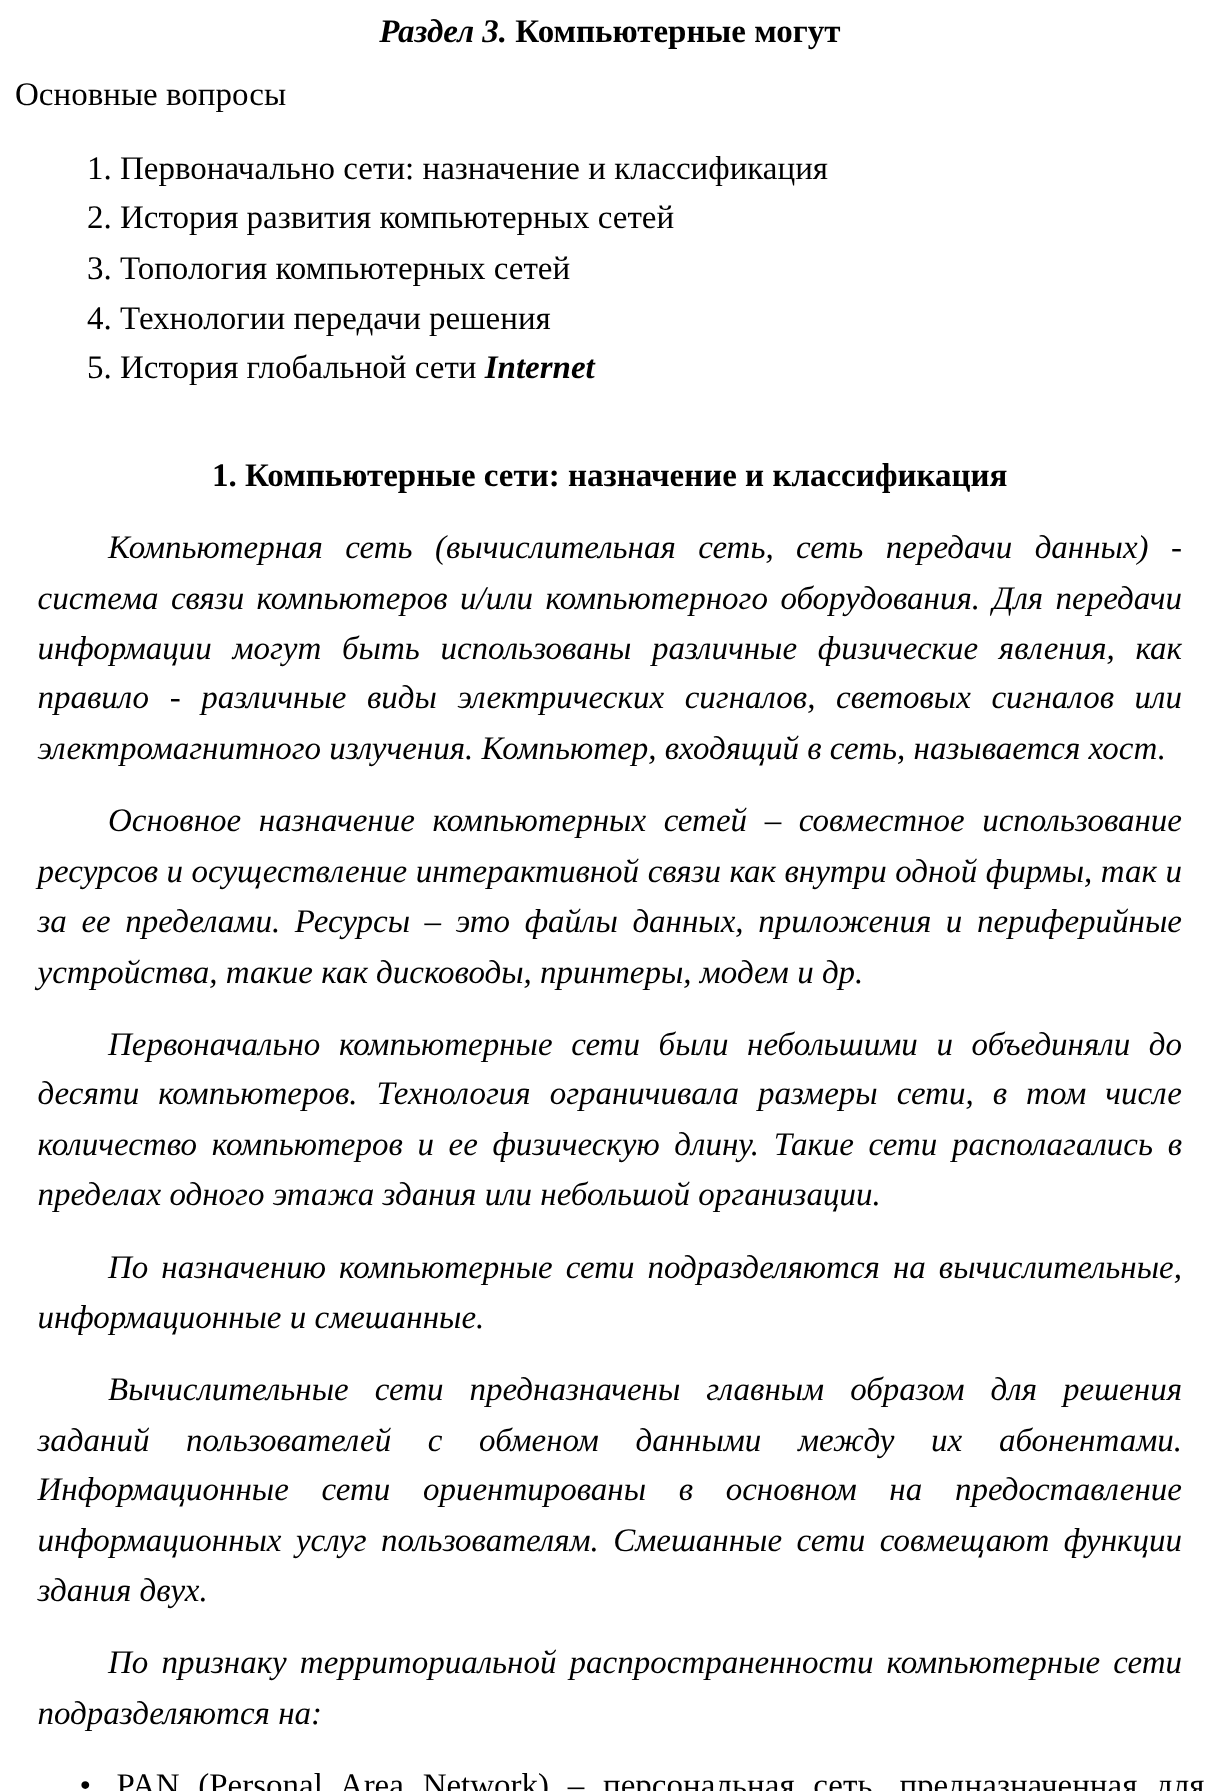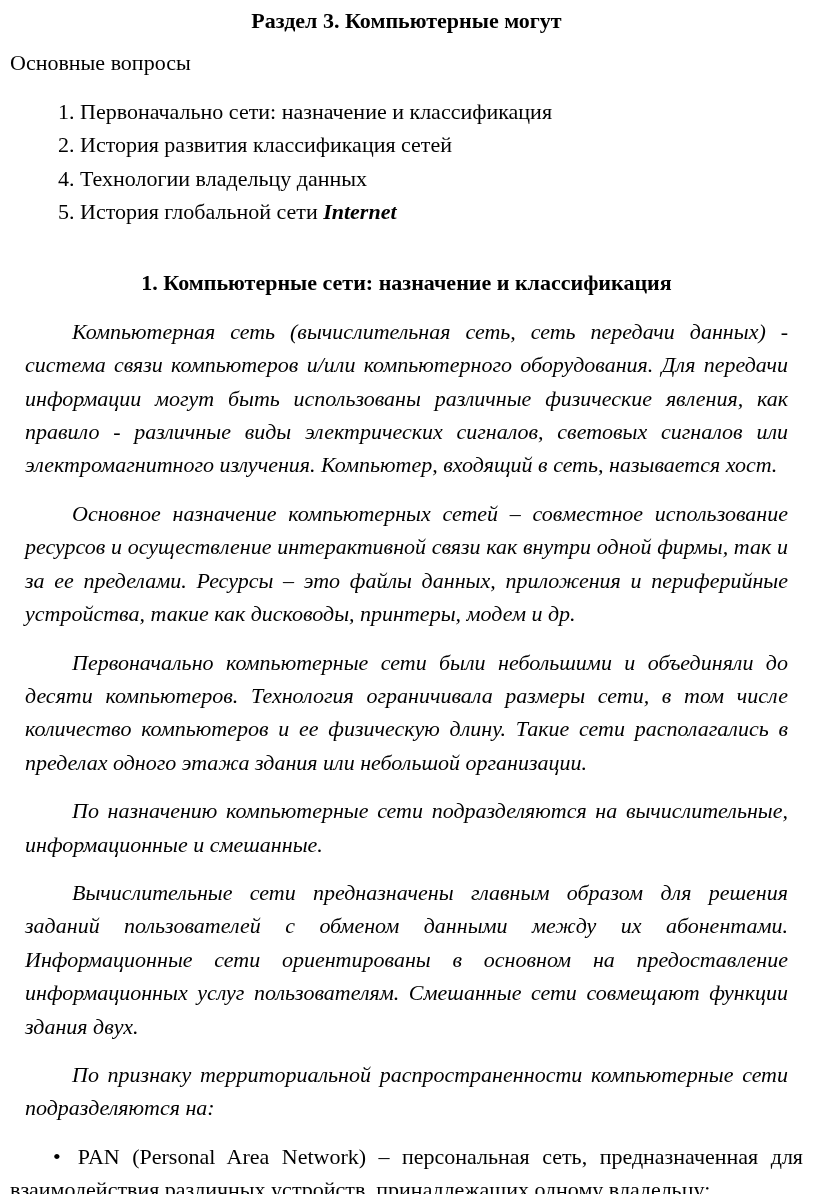--- a/index.html
+++ b/index.html
@@ -17,20 +17,21 @@
     font-family: "Liberation Serif", "DejaVu Serif", serif;
     font-size: 22px;
     line-height: 33.4px;
   }
   .doc-title {
     text-align: center;
     font-weight: bold;
     margin: 0;
   }
   .doc-title .section-part {
+    font-style: italic;
   }
   .questions-header {
     font-weight: normal;
     margin-top: 9px;
   }
   .questions-list {
     margin-top: 15px;
   }
   .q-item {
     margin-left: 48px;
@@ -73,22 +74,23 @@
 </style>
 </head>
 <body>
 
 <div class="doc-title"><span class="section-part">Раздел 3.</span> <span>Компьютерные могут</span></div>
 
 <div class="questions-header">Основные вопросы</div>
 
 <div class="questions-list">
   <div class="q-item"><span class="q-num">1.</span><span>Первоначально сети: назначение и классификация</span></div>
-  <div class="q-item"><span class="q-num">2.</span><span>История развития классификация сетей</span></div>
-  <div class="q-item"><span class="q-num">4.</span><span>Технологии владельцу данных</span></div>
+  <div class="q-item"><span class="q-num">2.</span><span>История развития компьютерных сетей</span></div>
+  <div class="q-item"><span class="q-num">3.</span><span>Топология компьютерных сетей</span></div>
+  <div class="q-item"><span class="q-num">4.</span><span>Технологии передачи решения</span></div>
   <div class="q-item"><span class="q-num">5.</span><span>История глобальной сети</span> <span class="q-em">Internet</span></div>
 </div>
 
 <div class="section-heading">1. Компьютерные сети: назначение и классификация</div>
 
 <div class="para">Компьютерная сеть (вычислительная сеть, сеть передачи данных) - система связи компьютеров и/или компьютерного оборудования. Для передачи информации могут быть использованы различные физические явления, как правило - различные виды электрических сигналов, световых сигналов или электромагнитного излучения. Компьютер, входящий в сеть, называется хост.</div>
 <div class="para">Основное назначение компьютерных сетей – совместное использование ресурсов и осуществление интерактивной связи как внутри одной фирмы, так и за ее пределами. Ресурсы – это файлы данных, приложения и периферийные устройства, такие как дисководы, принтеры, модем и др.</div>
 <div class="para">Первоначально компьютерные сети были небольшими и объединяли до десяти компьютеров. Технология ограничивала размеры сети, в том числе количество компьютеров и ее физическую длину. Такие сети располагались в пределах одного этажа здания или небольшой организации.</div>
 <div class="para">По назначению компьютерные сети подразделяются на вычислительные, информационные и смешанные.</div>
 <div class="para">Вычислительные сети предназначены главным образом для решения заданий пользователей с обменом данными между их абонентами. Информационные сети ориентированы в основном на предоставление информационных услуг пользователям. Смешанные сети совмещают функции здания двух.</div>

